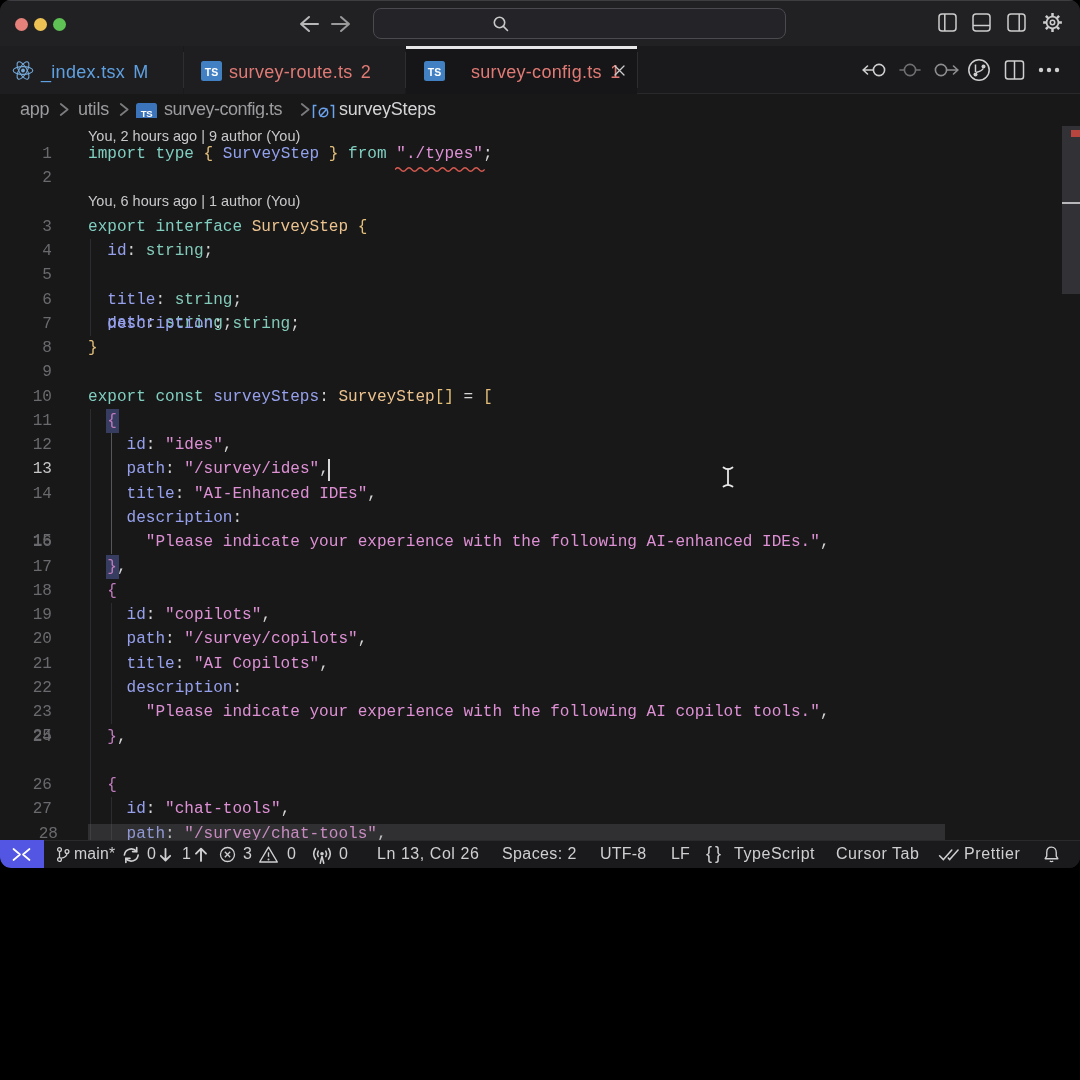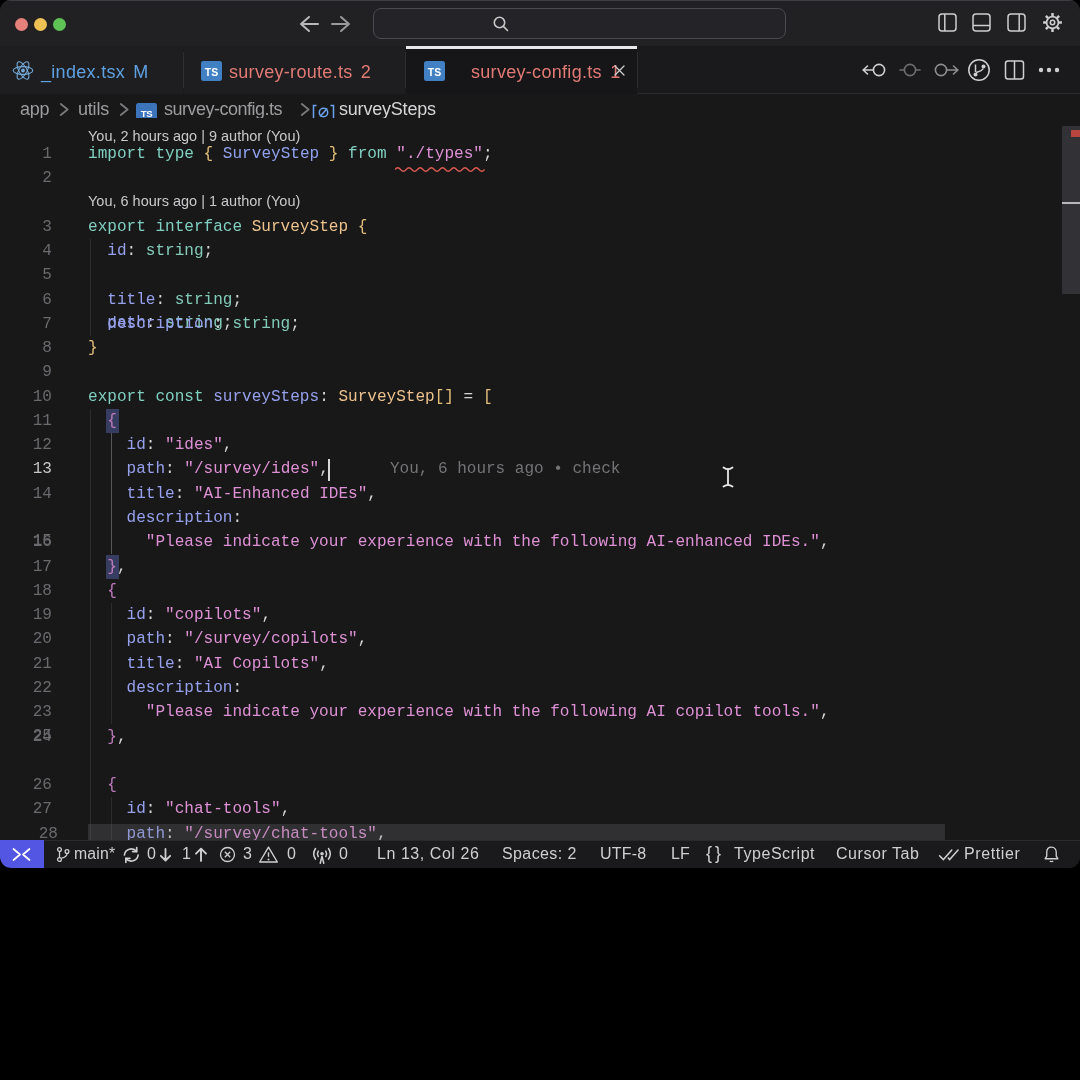--- a/index.html
+++ b/index.html
@@ -260,21 +260,20 @@
     <div class="crow" style="top:485.6px;">    <span class="prop">id</span>: <span class="str">"copilots"</span>,</div>
     <div class="crow" style="top:509.9px;">    <span class="prop">path</span>: <span class="str">"/survey/copilots"</span>,</div>
     <div class="crow" style="top:534.2px;">    <span class="prop">title</span>: <span class="str">"AI Copilots"</span>,</div>
     <div class="crow" style="top:558.4px;">    <span class="prop">description</span>:</div>
     <div class="crow" style="top:582.7px;">      <span class="str">"Please indicate your experience with the following AI copilot tools."</span>,</div>
     <div class="crow" style="top:607px;">  <span class="orc">}</span>,</div>
     <div class="crow" style="top:655.6px;">  <span class="orc">{</span></div>
     <div class="crow" style="top:679.8px;">    <span class="prop">id</span>: <span class="str">"chat-tools"</span>,</div>
     <div class="crow" style="top:704.1px;">    <span class="prop">path</span>: <span class="str">"/survey/chat-tools"</span>,</div>
 
-    <div class="abs" style="left:390px;top:339.9px;height:25px;line-height:24.3px;font-family:'Liberation Mono',monospace;font-size:16px;color:#747477;white-space:pre;">You, 6 hours ago • check</div>
 
     <svg class="abs" style="left:395px;top:47px;" width="90" height="7" viewBox="0 0 90 7">
       <path d="M0 4.5 q2.8 -3.5 5.6 0 t5.6 0 t5.6 0 t5.6 0 t5.6 0 t5.6 0 t5.6 0 t5.6 0 t5.6 0 t5.6 0 t5.6 0 t5.6 0 t5.6 0 t5.6 0 t5.6 0 t5.6 0" stroke="#D85A50" stroke-width="1.3" fill="none"></path>
     </svg>
 
     <div class="abs" style="left:328px;top:341px;width:2px;height:22px;background:#D8D8D8;"></div>
 
     <div class="abs" style="left:88px;top:706px;width:857px;height:17px;background:rgba(126,126,128,0.24);"></div>
 
     <div class="abs" style="left:1062px;top:8px;width:18px;height:168px;background:#313136;"></div>

